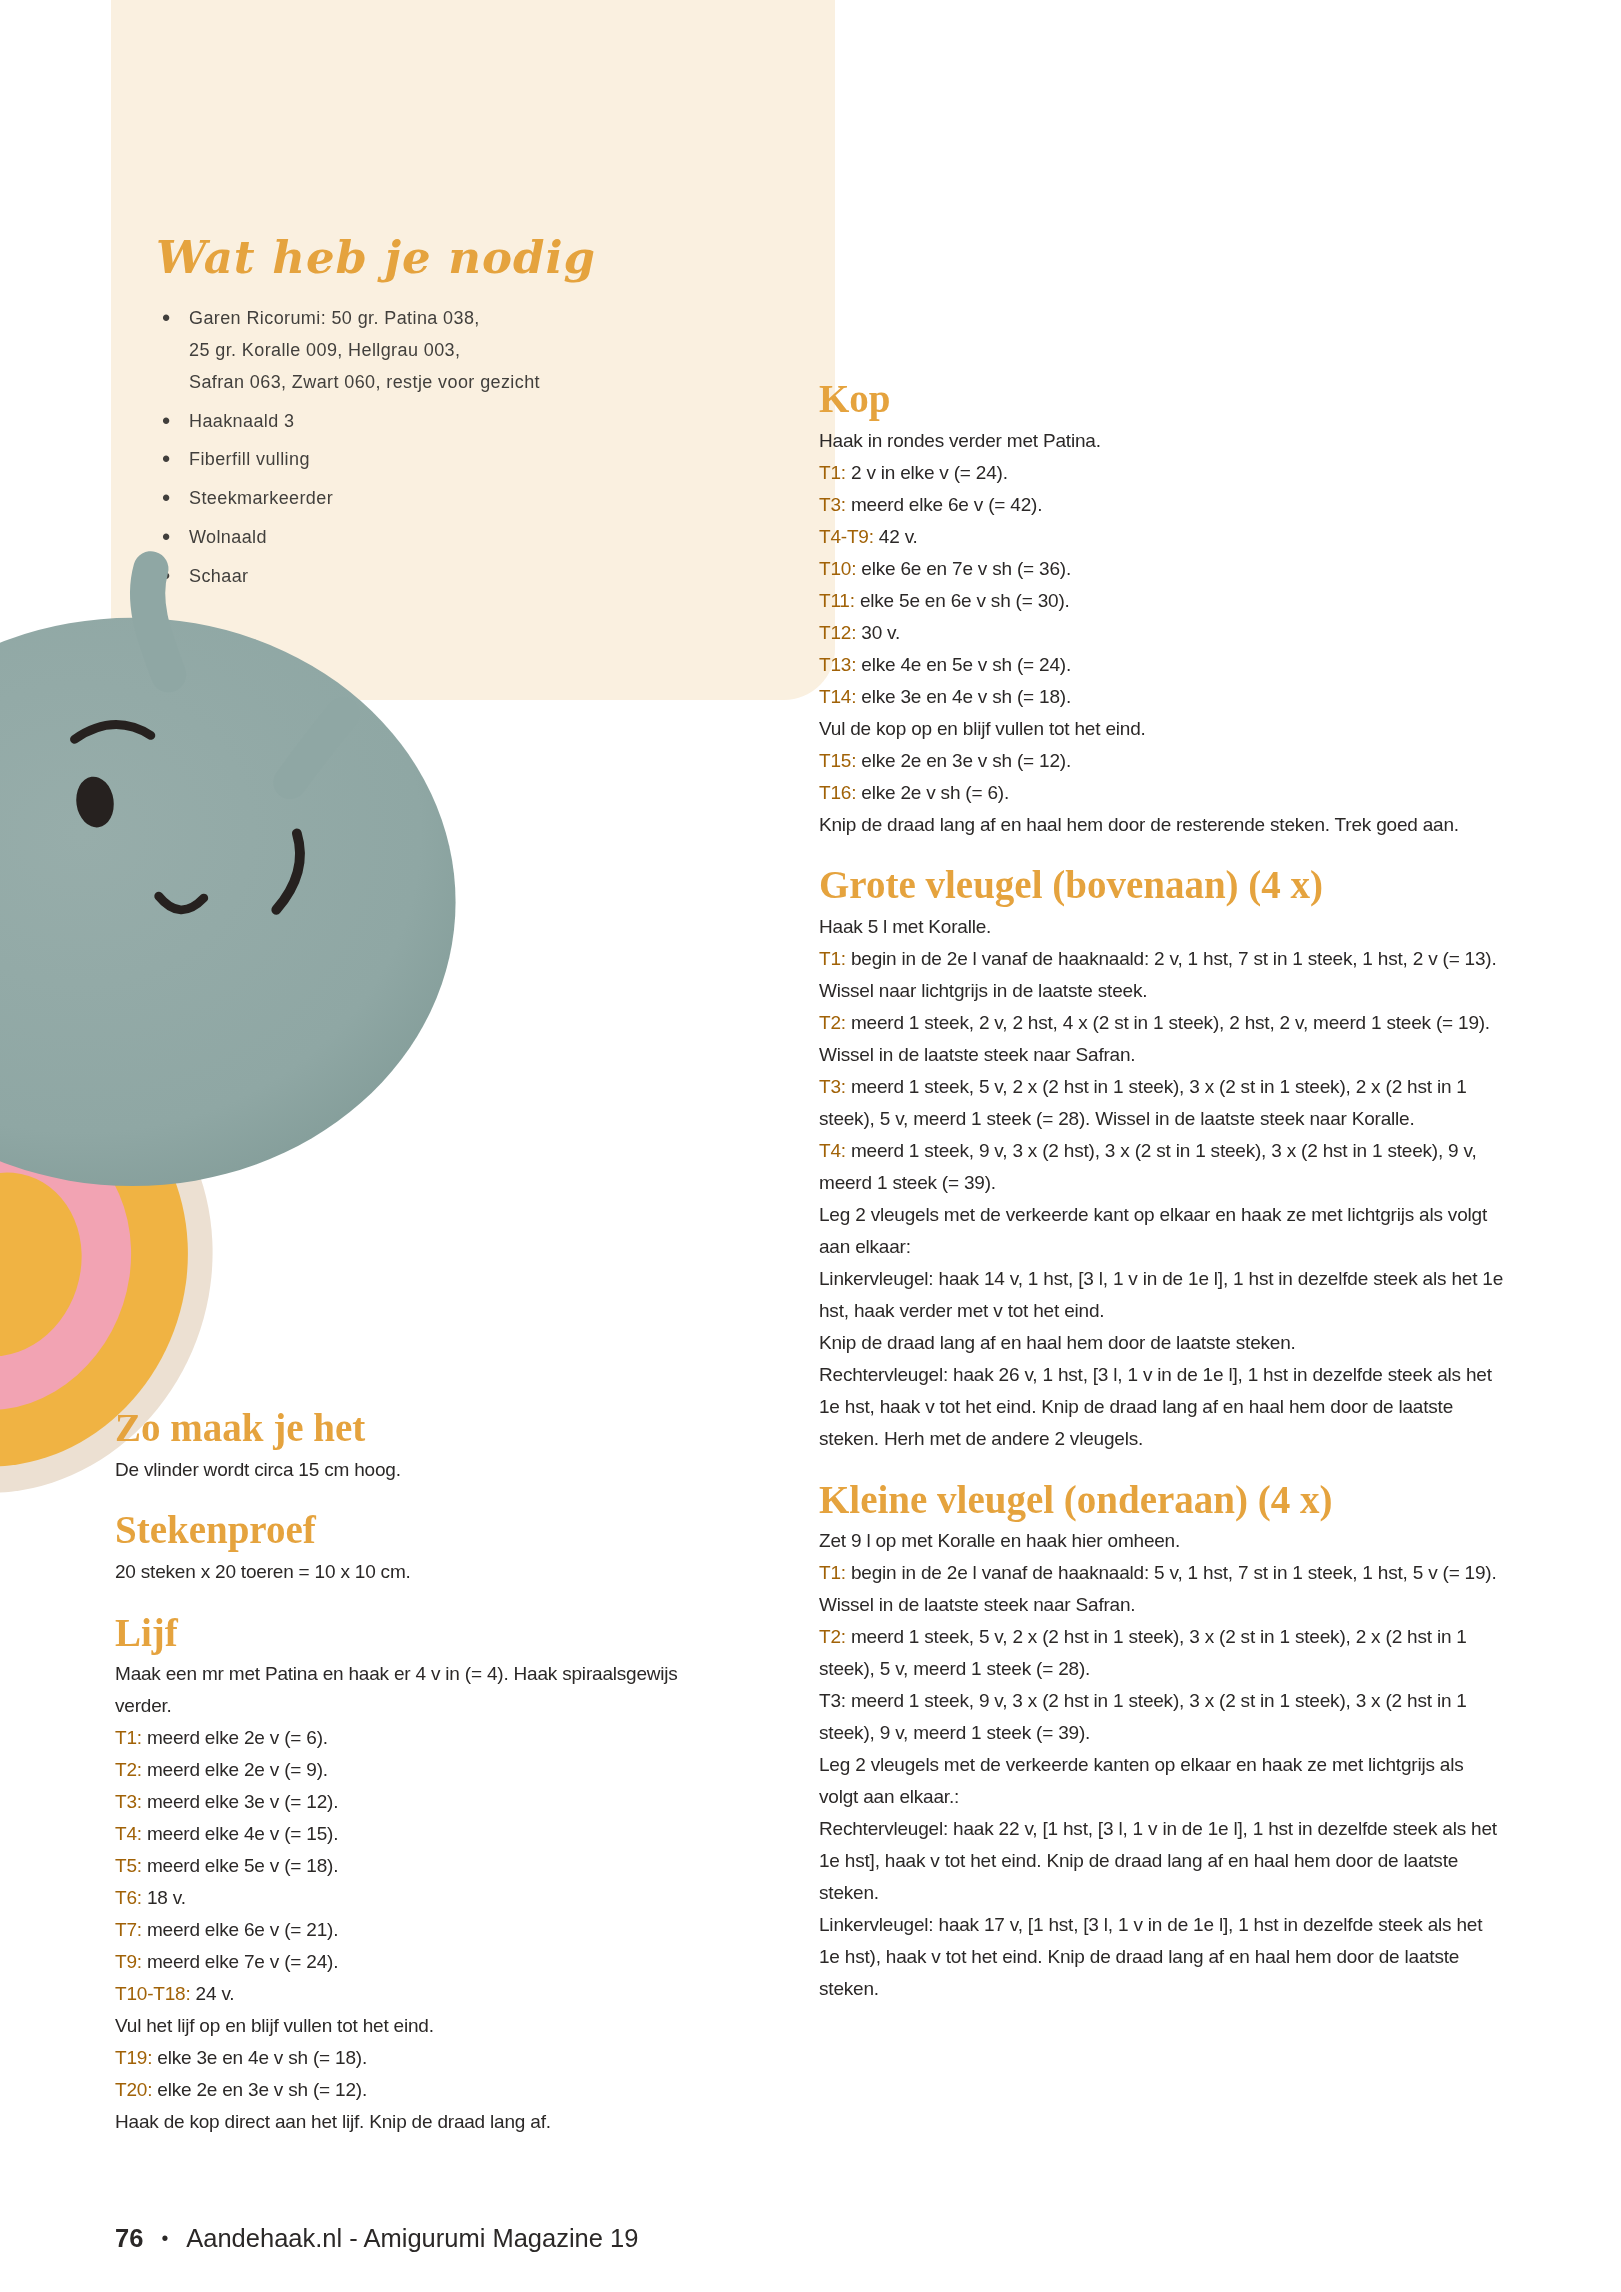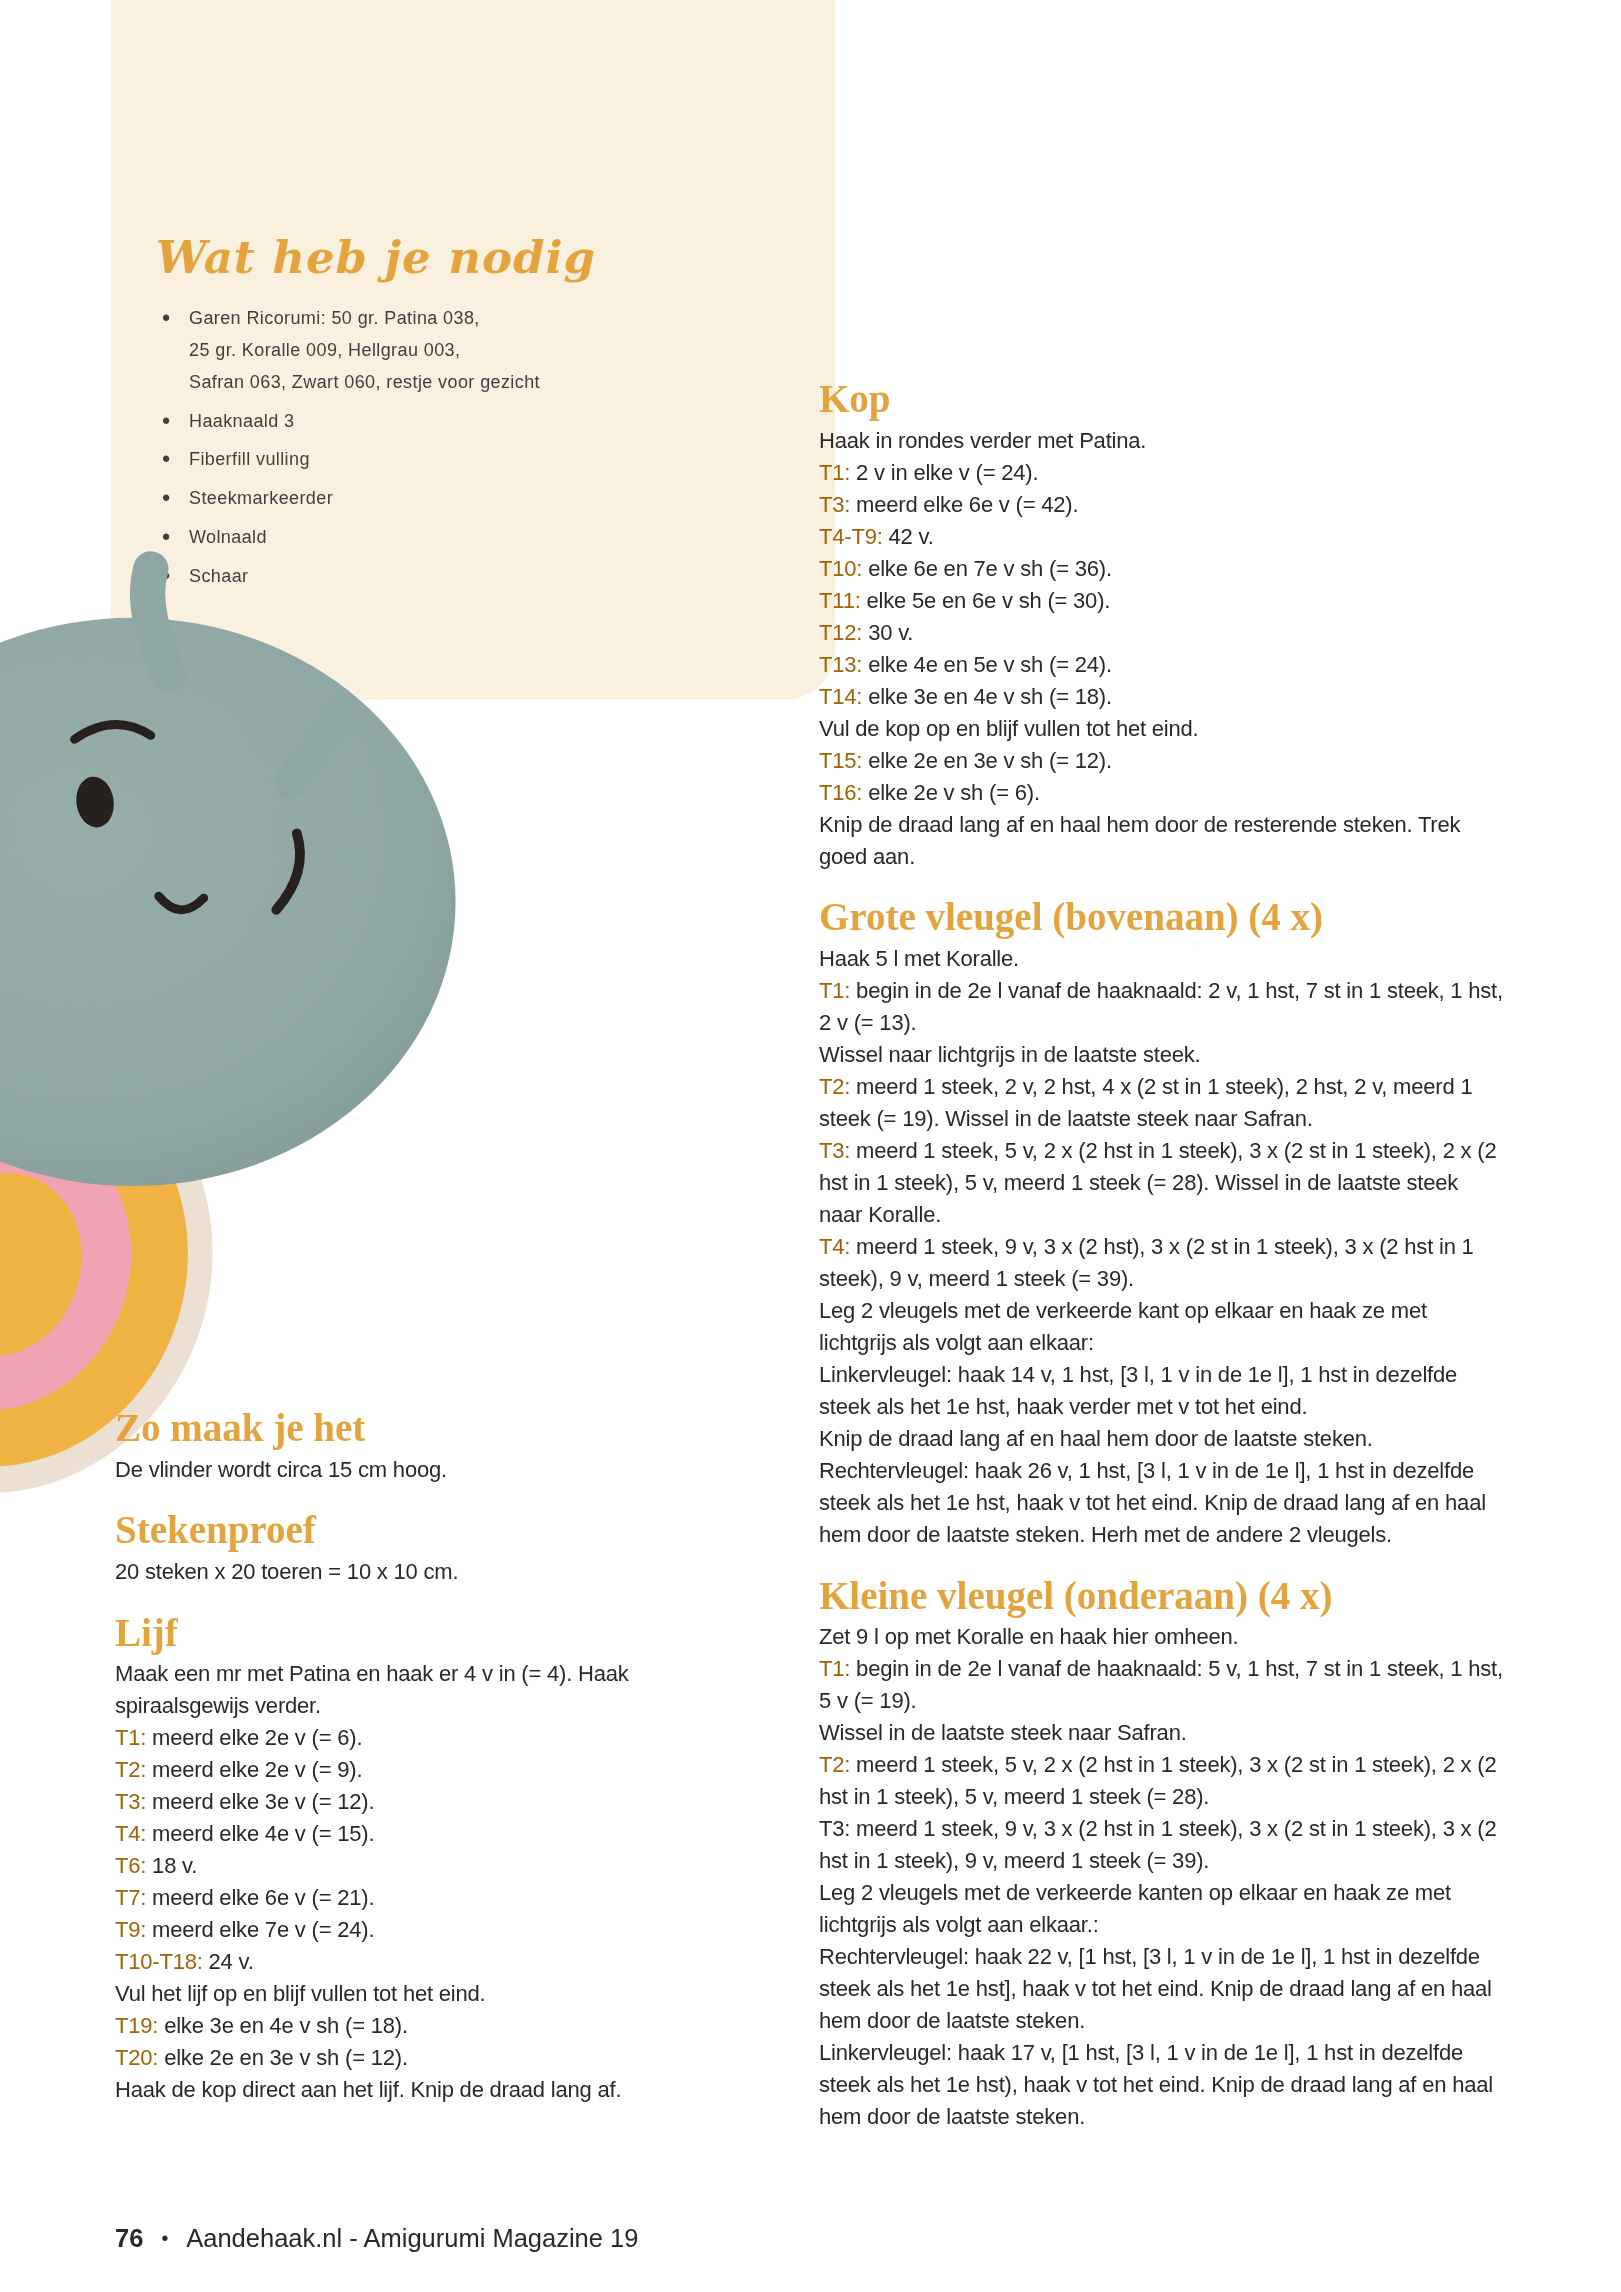--- a/index.html
+++ b/index.html
@@ -47,21 +47,21 @@
   .pattern-section{margin:0 0 25.5px 0;}
   .sec-title{
     margin:0 0 7.8px 0;
     font-family:Liberation Serif, serif;
     font-weight:bold;
     font-size:39px;line-height:37px;
     color:var(--accent,#e5a33e);
   }
   .line{
     margin:0;
-    font-size:22px;line-height:32px;
+    font-size:19px;line-height:32px;
     letter-spacing:-0.2px;
     color:var(--text,#2b2827);
   }
   .line b{font-weight:normal;color:#a16207;}
   
   .butterfly{position:absolute;left:0;top:412px;width:676px;height:1122px;}
   .c-cream{fill:var(--wing_cream,#ece0d2);}
   .c-pink{fill:var(--wing_pink,#f2a3b3);}
   .c-yellow{fill:var(--wing_yellow,#f0b343);}
   .c-face{fill:none;stroke:var(--face_black,#26211f);stroke-linecap:round;}
@@ -136,20 +136,21 @@
       <h3 class="sec-title">Stekenproef</h3>
       <p class="line">20 steken x 20 toeren = 10 x 10 cm.</p>
     </section>
     <section class="pattern-section">
       <h3 class="sec-title">Lijf</h3>
       <p class="line">Maak een mr met Patina en haak er 4 v in (= 4). Haak spiraalsgewijs verder.</p>
       <p class="line"><b>T1:</b> meerd elke 2e v (= 6).</p>
       <p class="line"><b>T2:</b> meerd elke 2e v (= 9).</p>
       <p class="line"><b>T3:</b> meerd elke 3e v (= 12).</p>
       <p class="line"><b>T4:</b> meerd elke 4e v (= 15).</p>
+      <p class="line"><b>T5:</b> meerd elke 5e v (= 18).</p>
       <p class="line"><b>T6:</b> 18 v.</p>
       <p class="line"><b>T7:</b> meerd elke 6e v (= 21).</p>
       <p class="line"><b>T9:</b> meerd elke 7e v (= 24).</p>
       <p class="line"><b>T10-T18:</b> 24 v.</p>
       <p class="line">Vul het lijf op en blijf vullen tot het eind.</p>
       <p class="line"><b>T19:</b> elke 3e en 4e v sh (= 18).</p>
       <p class="line"><b>T20:</b> elke 2e en 3e v sh (= 12).</p>
       <p class="line">Haak de kop direct aan het lijf. Knip de draad lang af.</p>
     </section>
   </div>

